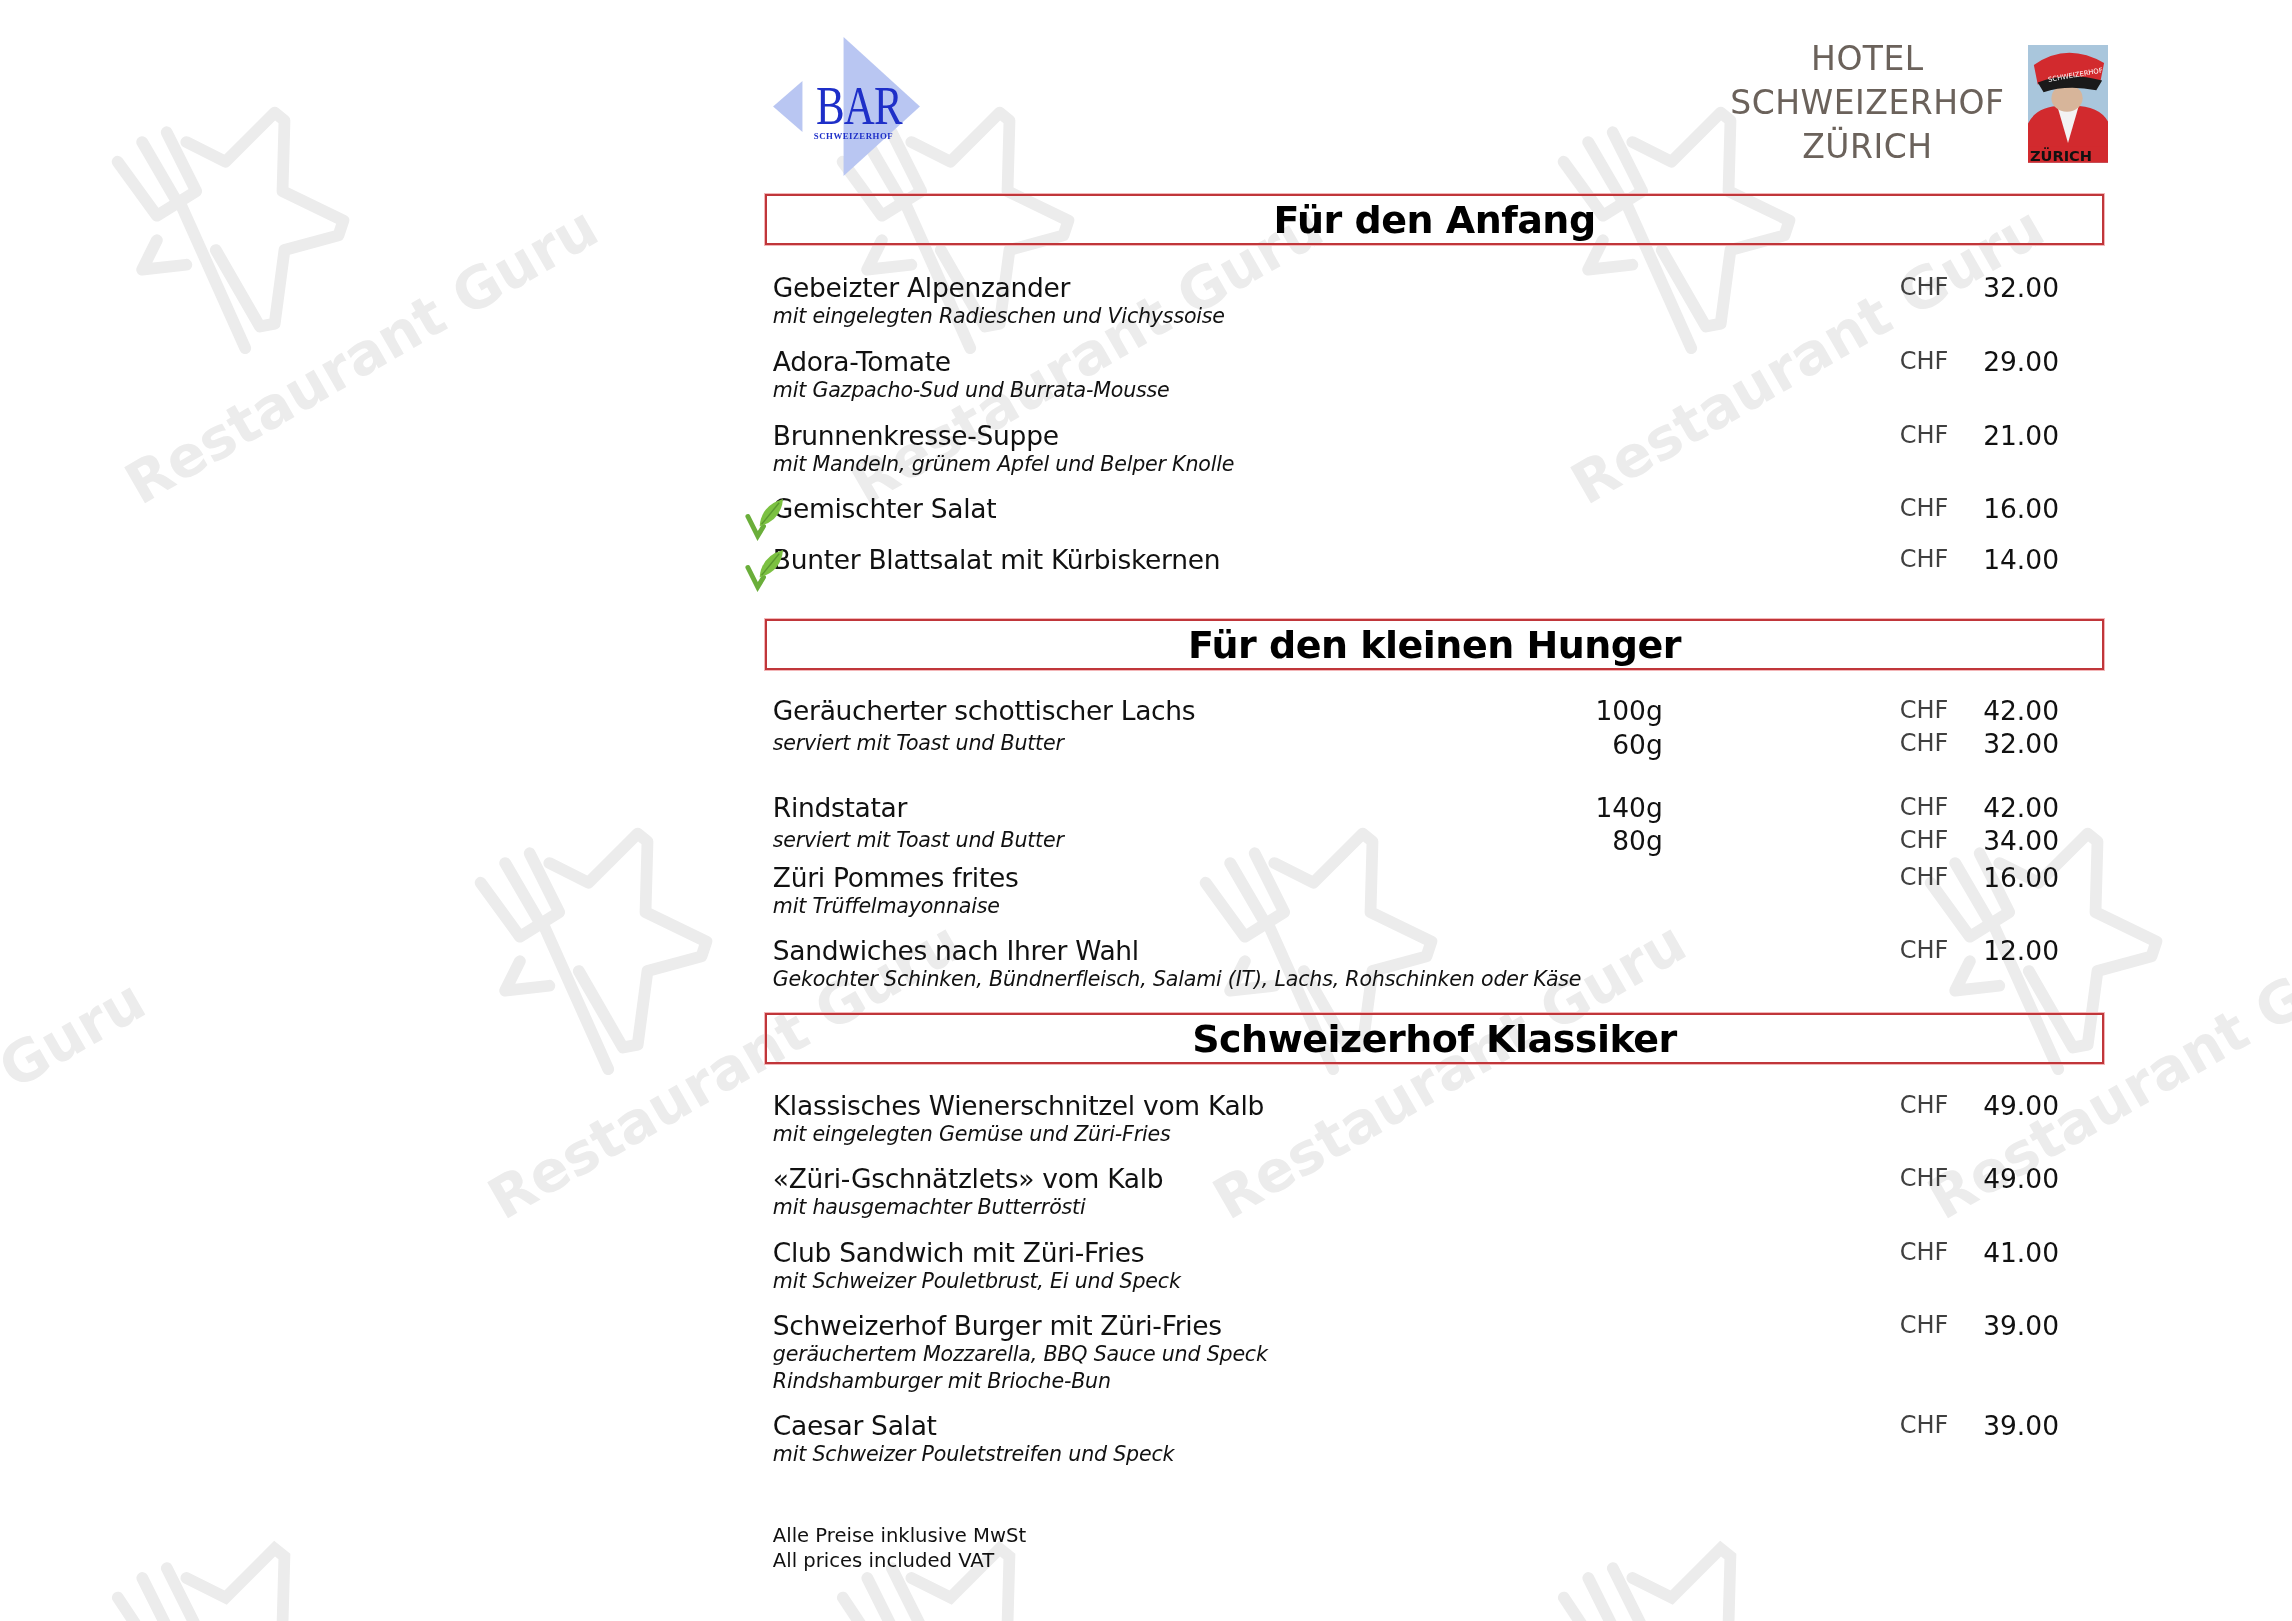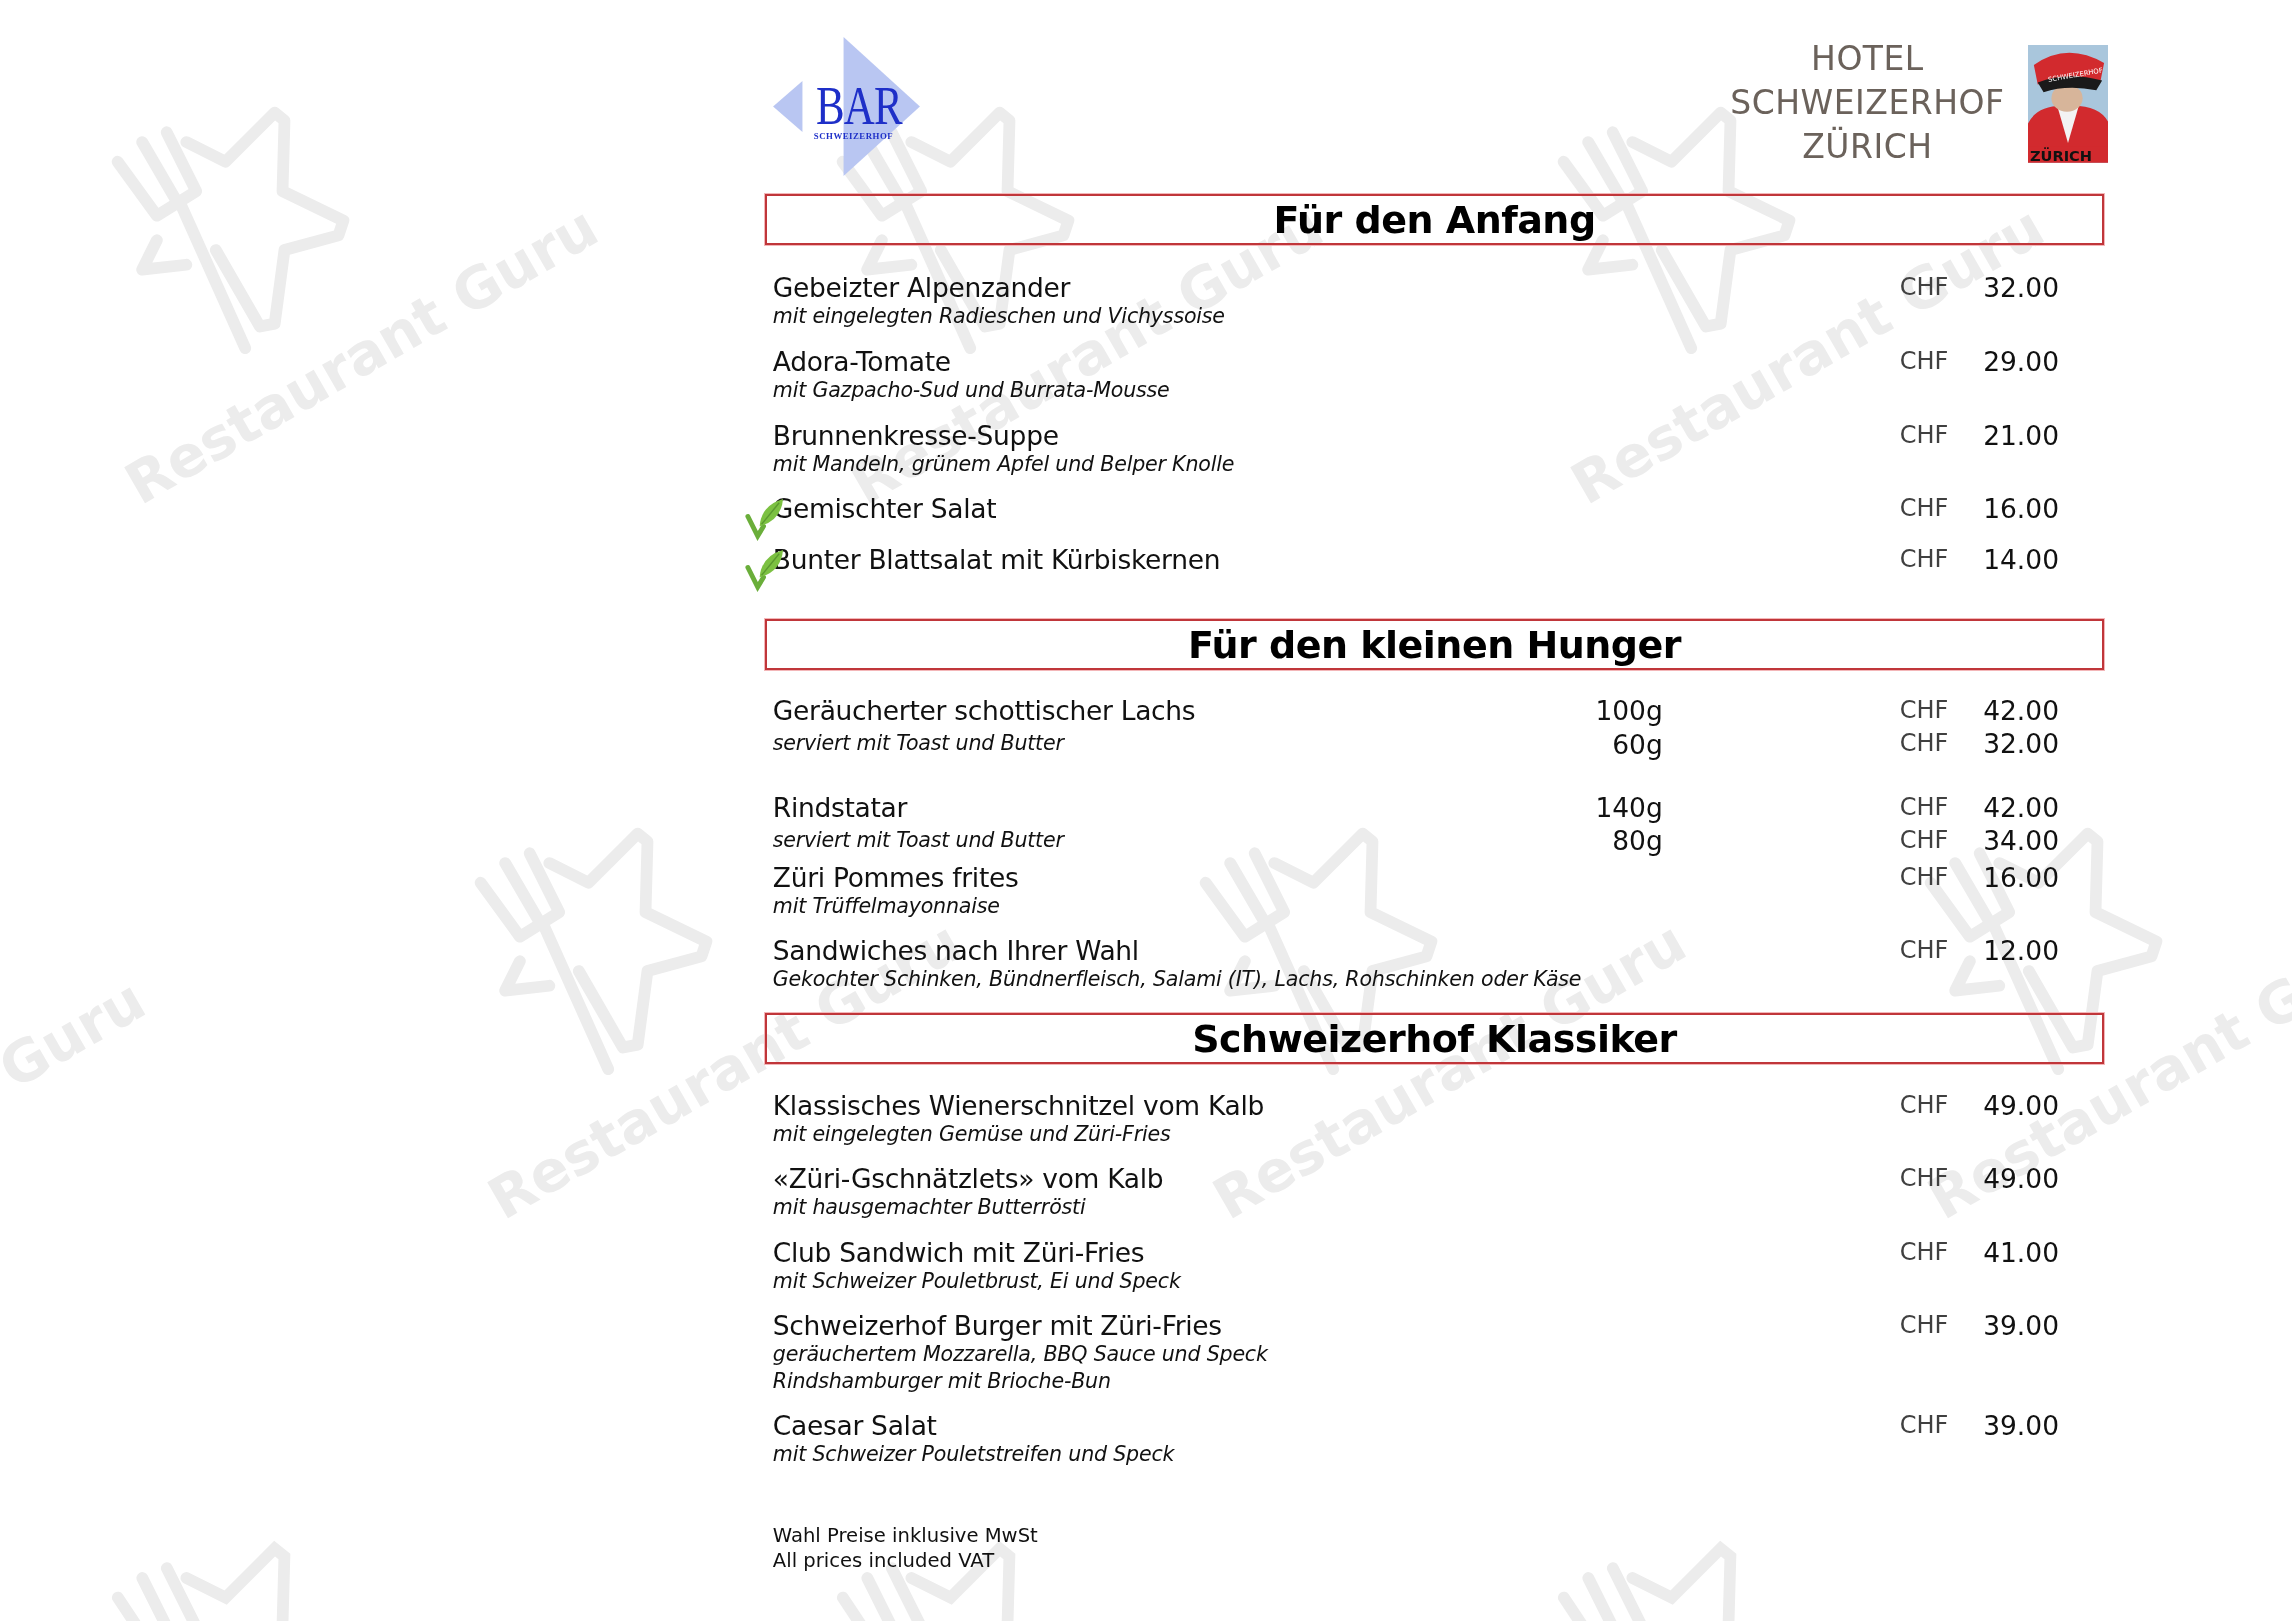--- a/index.html
+++ b/index.html
@@ -266,17 +266,17 @@
     <span class="price" style="top:0;">39.00</span>
   </div>
   <div class="item" style="top:1410px;">
     <div class="item-name">Caesar Salat</div>
     <div class="item-desc">mit Schweizer Pouletstreifen und Speck</div>
     <span class="cur" style="top:0;">CHF</span>
     <span class="price" style="top:0;">39.00</span>
   </div>
 
   <div class="footer">
-    <div>Wahl Preise inklusive MwSt</div>
+    <div>Alle Preise inklusive MwSt</div>
     <div>All prices included VAT</div>
   </div>
 </div>
 
 
 </body></html>

